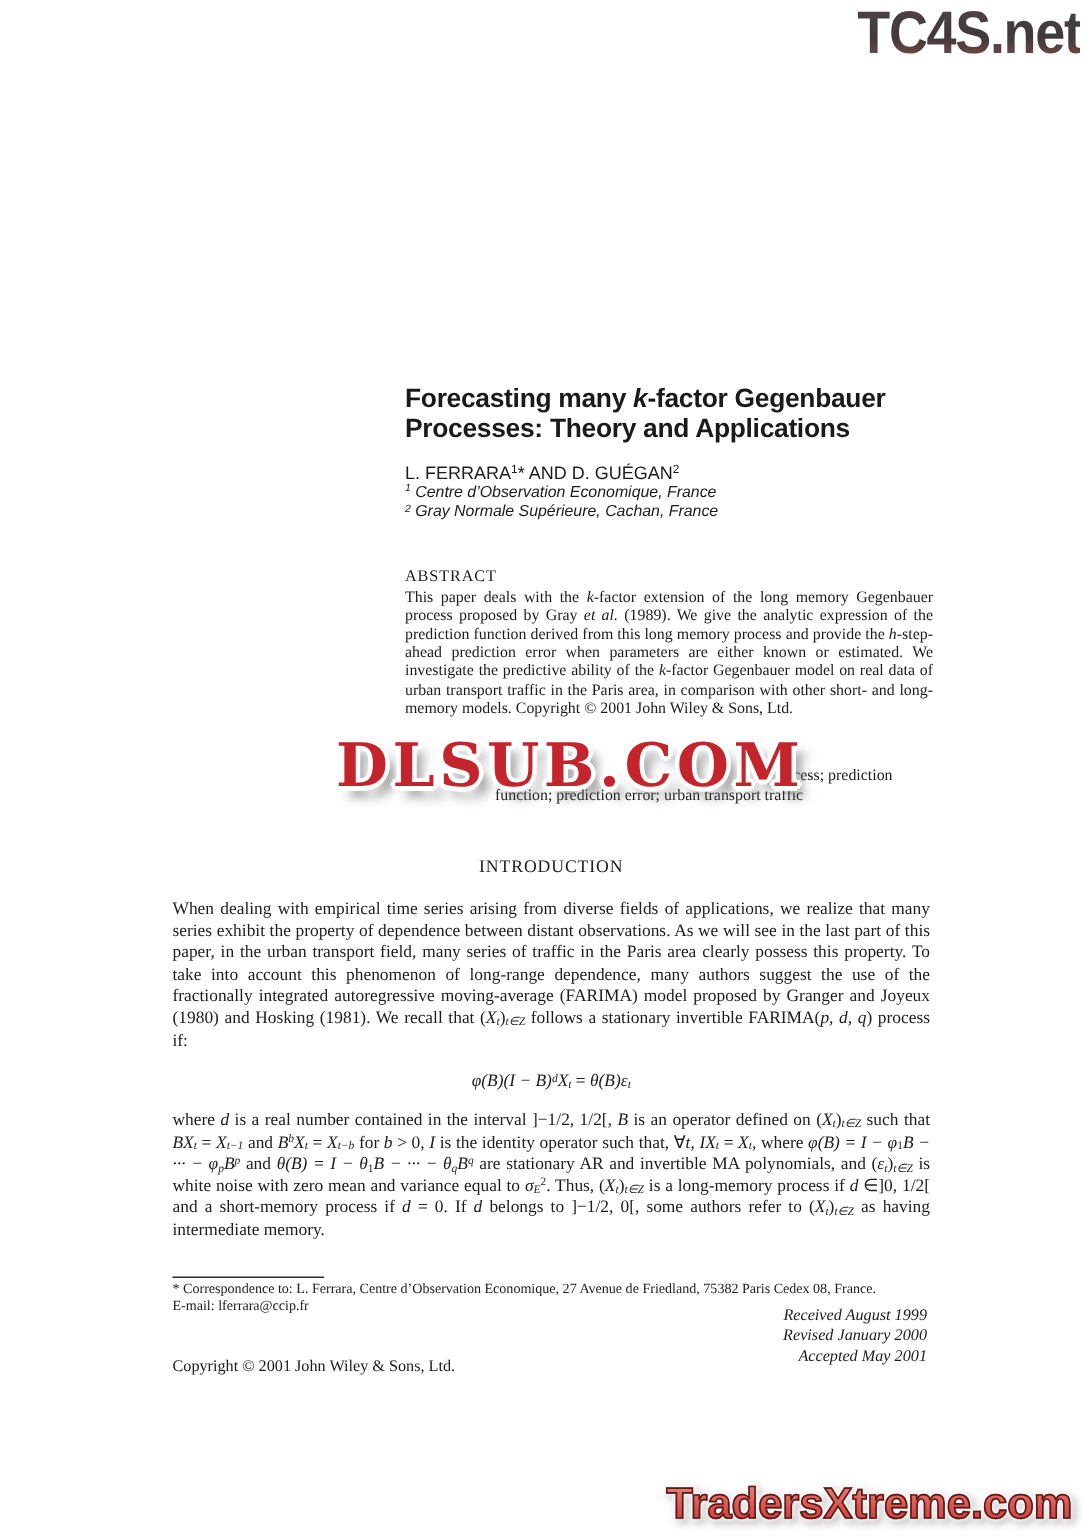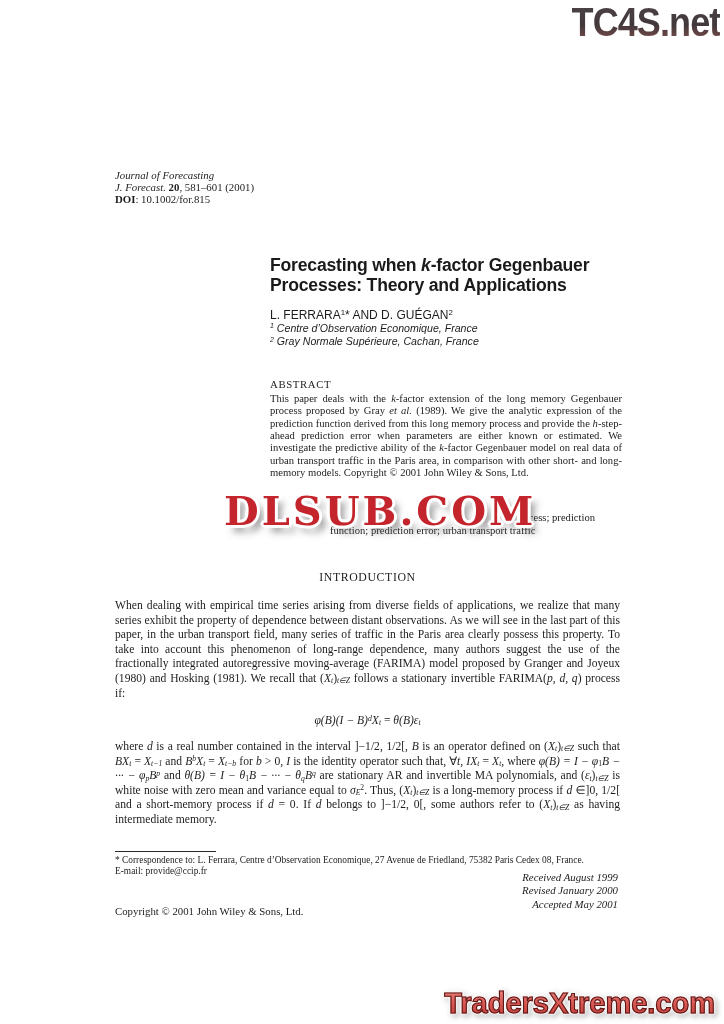--- a/index.html
+++ b/index.html
@@ -70,47 +70,42 @@
   sup{top:-0.45em;}
   sub{top:0.18em;}
 </style>
 </head>
 <body>
 
 <div class="page">
 
   <div class="wm wm-top">TC4S.net</div>
 
-  <div class="journal-block">
-    <div class="j-title">Journal of Forecasting</div>
-    <div class="j-cite"><span style="font-style: italic;">J. Forecast. </span><span style="font-weight: bold;">20</span><span>, 581–601 (2001)</span></div>
-    <div class="j-doi"><span style="font-weight: bold;">DOI</span><span>: 10.1002/for.815</span></div>
-  </div>
 
   <div class="main-col">
-    <h1 class="article-title"><span>Forecasting when </span><span style="font-style: italic;">k</span><span>-factor Gegenbauer</span><br><span>Processes: Theory and Applications</span></h1>
+    <h1 class="article-title"><span>Forecasting many </span><span style="font-style: italic;">k</span><span>-factor Gegenbauer</span><br><span>Processes: Theory and Applications</span></h1>
     <div class="authors"><span>L. FERRARA</span><sup>1</sup><span>* AND D. GUÉGAN</span><sup>2</sup></div>
     <div class="affil"><sup>1</sup><span> Centre d’Observation Economique, France</span></div>
     <div class="affil"><sup>2</sup><span> Gray Normale Supérieure, Cachan, France</span></div>
     <div class="abs-head">ABSTRACT</div>
     <div class="abs-body"><span>This paper deals with the </span><span style="font-style: italic;">k</span><span>-factor extension of the long memory Gegenbauer process proposed by Gray </span><span style="font-style: italic;">et al.</span><span> (1989). We give the analytic expression of the prediction function derived from this long memory process and provide the </span><span style="font-style: italic;">h</span><span>-step-ahead prediction error when parameters are either known or estimated. We investigate the predictive ability of the </span><span style="font-style: italic;">k</span><span>-factor Gegenbauer model on real data of urban transport traffic in the Paris area, in comparison with other short- and long-memory models.  Copyright © 2001 John Wiley &amp; Sons, Ltd.</span></div>
   </div>
 
   <div class="kw-frag">rocess; prediction</div>
   <div class="kw-line2">function; prediction error; urban transport traffic</div>
 
   <div class="intro-head">INTRODUCTION</div>
   <div class="body-para p1"><span>When dealing with empirical time series arising from diverse fields of applications, we realize that many series exhibit the property of dependence between distant observations. As we will see in the last part of this paper, in the urban transport field, many series of traffic in the Paris area clearly possess this property. To take into account this phenomenon of long-range dependence, many authors suggest the use of the fractionally integrated autoregressive moving-average (FARIMA) model proposed by Granger and Joyeux (1980) and Hosking (1981). We recall that (</span><span style="font-style: italic;">X</span><sub style="font-style: italic;">t</sub><span>)</span><sub style="font-style: italic;">t∈Z</sub><span> follows a stationary invertible FARIMA(</span><span style="font-style: italic;">p, d, q</span><span>) process if:</span></div>
   <div class="equation"><span style="font-style: italic;">φ(B)(I − B)</span><sup style="font-style: italic;">d</sup><span style="font-style: italic;">X</span><sub style="font-style: italic;">t</sub><span> = </span><span style="font-style: italic;">θ(B)ε</span><sub style="font-style: italic;">t</sub></div>
   <div class="body-para p2"><span>where </span><span style="font-style: italic;">d</span><span> is a real number contained in the interval ]−1/2, 1/2[, </span><span style="font-style: italic;">B</span><span> is an operator defined on (</span><span style="font-style: italic;">X</span><sub style="font-style: italic;">t</sub><span>)</span><sub style="font-style: italic;">t∈Z</sub><span> such that </span><span style="font-style: italic;">BX</span><sub style="font-style: italic;">t</sub><span> = </span><span style="font-style: italic;">X</span><sub style="font-style: italic;">t−1</sub><span> and </span><span style="font-style: italic;">B</span><sup style="font-style: italic;">b</sup><span style="font-style: italic;">X</span><sub style="font-style: italic;">t</sub><span> = </span><span style="font-style: italic;">X</span><sub style="font-style: italic;">t−b</sub><span> for </span><span style="font-style: italic;">b</span><span> &gt; 0, </span><span style="font-style: italic;">I</span><span> is the identity operator such that, ∀</span><span style="font-style: italic;">t</span><span>, </span><span style="font-style: italic;">IX</span><sub style="font-style: italic;">t</sub><span> = </span><span style="font-style: italic;">X</span><sub style="font-style: italic;">t</sub><span>, where </span><span style="font-style: italic;">φ(B) = I − φ</span><sub>1</sub><span style="font-style: italic;">B − ··· − φ</span><sub style="font-style: italic;">p</sub><span style="font-style: italic;">B</span><sup style="font-style: italic;">p</sup><span> and </span><span style="font-style: italic;">θ(B) = I − θ</span><sub>1</sub><span style="font-style: italic;">B − ··· − θ</span><sub style="font-style: italic;">q</sub><span style="font-style: italic;">B</span><sup style="font-style: italic;">q</sup><span> are stationary AR and invertible MA polynomials, and (</span><span style="font-style: italic;">ε</span><sub style="font-style: italic;">t</sub><span>)</span><sub style="font-style: italic;">t∈Z</sub><span> is white noise with zero mean and variance equal to </span><span style="font-style: italic;">σ</span><sub style="font-style: italic;">E</sub><sup>2</sup><span>. Thus, (</span><span style="font-style: italic;">X</span><sub style="font-style: italic;">t</sub><span>)</span><sub style="font-style: italic;">t∈Z</sub><span> is a long-memory process if </span><span style="font-style: italic;">d</span><span> ∈]0, 1/2[ and a short-memory process if </span><span style="font-style: italic;">d</span><span> = 0. If </span><span style="font-style: italic;">d</span><span> belongs to ]−1/2, 0[, some authors refer to (</span><span style="font-style: italic;">X</span><sub style="font-style: italic;">t</sub><span>)</span><sub style="font-style: italic;">t∈Z</sub><span> as having intermediate memory.</span></div>
 
   <div class="foot-rule"></div>
   <div class="footnote">
     <div>* Correspondence to: L. Ferrara, Centre d’Observation Economique, 27 Avenue de Friedland, 75382 Paris Cedex 08, France.</div>
-    <div>E-mail: provide@ccip.fr</div>
+    <div>E-mail: lferrara@ccip.fr</div>
   </div>
 
   <div class="dates">
     <div>Received August 1999</div>
     <div>Revised January 2000</div>
     <div>Accepted May 2001</div>
   </div>
 
   <div class="copyright">Copyright © 2001 John Wiley &amp; Sons, Ltd.</div>
 

